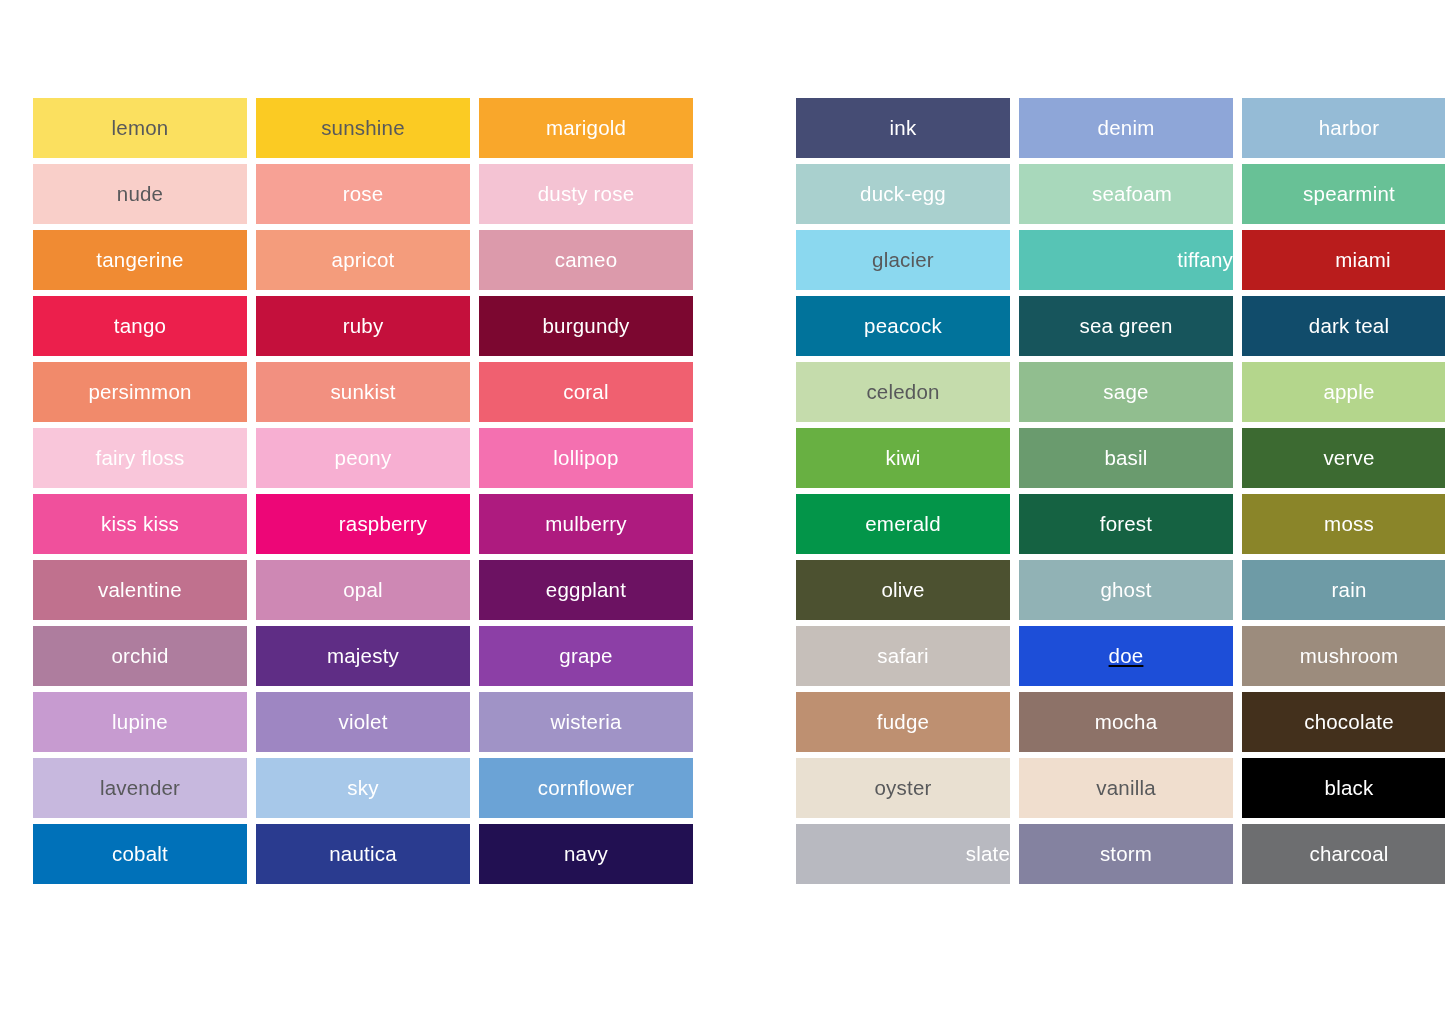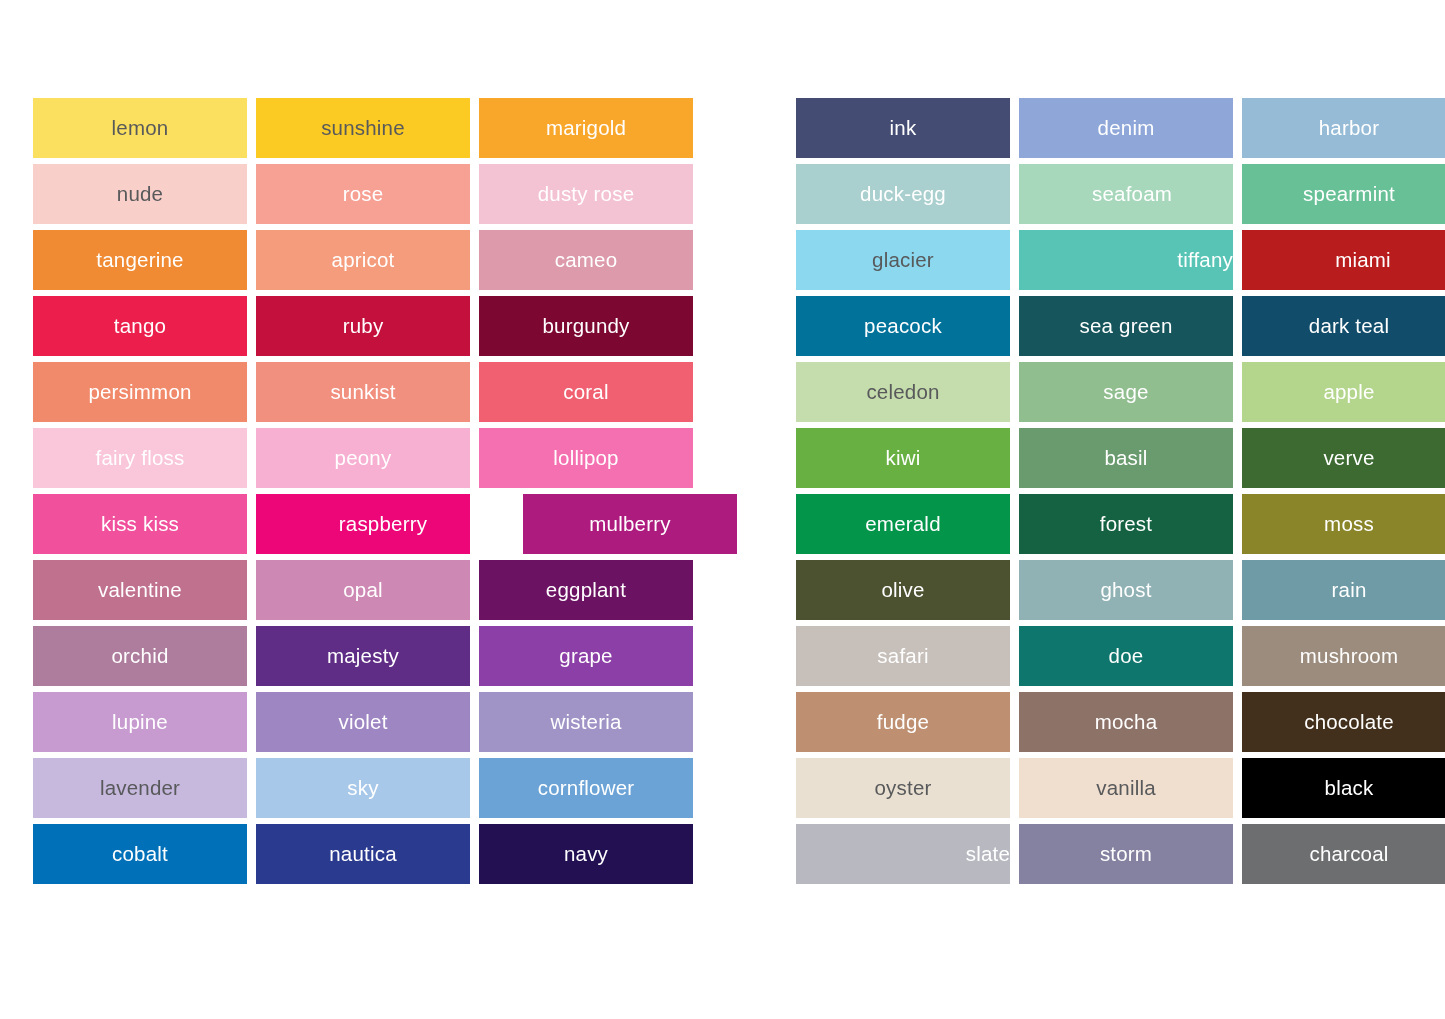--- a/index.html
+++ b/index.html
@@ -161,21 +161,21 @@
         </div>
         <div class="swatch" style="background-color: rgb(124, 7, 48);">
           <span class="swatch-label label-light">burgundy</span>
         </div>
         <div class="swatch" style="background-color: rgb(240, 96, 112);">
           <span class="swatch-label label-light">coral</span>
         </div>
         <div class="swatch" style="background-color: rgb(244, 112, 176);">
           <span class="swatch-label label-light">lollipop</span>
         </div>
-        <div class="swatch" style="background-color: rgb(174, 27, 127); margin-left: 44px;">
+        <div class="swatch" style="background-color: rgb(174, 27, 127);">
           <span class="swatch-label label-light">mulberry</span>
         </div>
         <div class="swatch" style="background-color: rgb(108, 18, 98);">
           <span class="swatch-label label-light">eggplant</span>
         </div>
         <div class="swatch" style="background-color: rgb(140, 63, 166);">
           <span class="swatch-label label-light">grape</span>
         </div>
         <div class="swatch" style="background-color: rgb(160, 147, 198);">
           <span class="swatch-label label-light">wisteria</span>
@@ -245,21 +245,21 @@
         </div>
         <div class="swatch" style="background-color: rgb(106, 155, 110);">
           <span class="swatch-label label-light">basil</span>
         </div>
         <div class="swatch" style="background-color: rgb(21, 98, 66);">
           <span class="swatch-label label-light">forest</span>
         </div>
         <div class="swatch" style="background-color: rgb(145, 178, 181);">
           <span class="swatch-label label-light">ghost</span>
         </div>
-        <div class="swatch" style="background-color: #0f766e;">
+        <div class="swatch" style="background-color: #1d4ed8; text-decoration: underline;">
           <span class="swatch-label label-light">doe</span>
         </div>
         <div class="swatch" style="background-color: rgb(141, 114, 104);">
           <span class="swatch-label label-light">mocha</span>
         </div>
         <div class="swatch" style="background-color: rgb(240, 222, 206);">
           <span class="swatch-label label-dark">vanilla</span>
         </div>
         <div class="swatch" style="background-color: rgb(132, 130, 160);">
           <span class="swatch-label label-light">storm</span>

